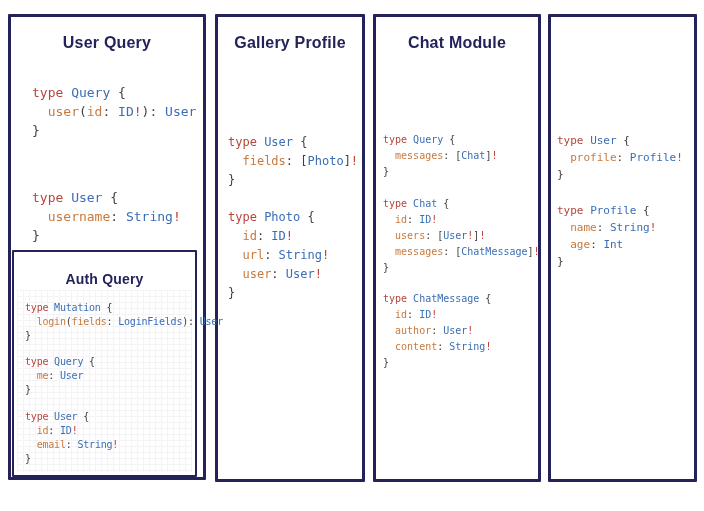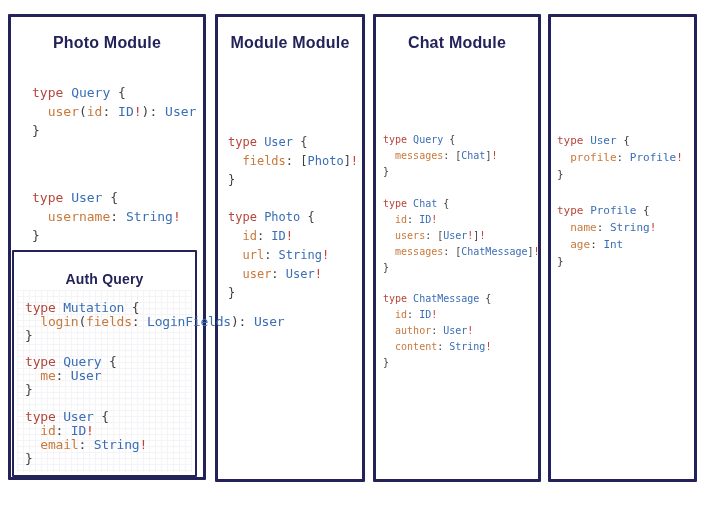--- a/index.html
+++ b/index.html
@@ -33,48 +33,48 @@
   }
   .code {
     position:absolute; margin:0; white-space:pre;
     font-family:"DejaVu Sans Mono", "Liberation Mono", monospace;
     color:var(--c-punct); z-index:1;
   }
   .fs13 { font-size:13px;  line-height:19px; }
   .fs12 { font-size:12px;  line-height:19px; }
   .fs11 { font-size:11px;  line-height:17px; }
   .fs10 { font-size:10px;  line-height:16px; }
-  .fs8  { font-size:13px; line-height:14px; letter-spacing:-0.2px; }
+  .fs8  { font-size:10px; line-height:14px; letter-spacing:-0.2px; }
   .tok-k { color:var(--c-keyword); }
   .tok-t { color:var(--c-type); }
   .tok-f { color:var(--c-field); }
   .tok-b { color:var(--c-bang); }
   .tok-p { color:var(--c-punct); }
 </style>
 </head>
 <body>
 
 <div class="canvas">
 
   <section class="card" id="card-user">
-    <h2 class="card-title">Photo Module</h2>
+    <h2 class="card-title">User Query</h2>
     <pre class="code fs13" style="top:66px; left:21px;"><div><span class="tok-k">type </span><span class="tok-t">Query </span><span class="tok-p">{</span></div><div><span class="tok-p">  </span><span class="tok-f">user</span><span class="tok-p">(</span><span class="tok-f">id</span><span class="tok-p">: </span><span class="tok-t">ID</span><span class="tok-b">!</span><span class="tok-p">): </span><span class="tok-t">User</span></div><div><span class="tok-p">}</span></div></pre>
     <pre class="code fs13" style="top:171px; left:21px;"><div><span class="tok-k">type </span><span class="tok-t">User </span><span class="tok-p">{</span></div><div><span class="tok-p">  </span><span class="tok-f">username</span><span class="tok-p">: </span><span class="tok-t">String</span><span class="tok-b">!</span></div><div><span class="tok-p">}</span></div></pre>
 
     <section class="card" id="card-auth">
       <div class="grid-bg"></div>
       <h2 class="card-title">Auth Query</h2>
       <pre class="code fs8" style="top:49px; left:11px;"><div><span class="tok-k">type </span><span class="tok-t">Mutation </span><span class="tok-p">{</span></div><div><span class="tok-p">  </span><span class="tok-f">login</span><span class="tok-p">(</span><span class="tok-f">fields</span><span class="tok-p">: </span><span class="tok-t">LoginFields</span><span class="tok-p">): </span><span class="tok-t">User</span></div><div><span class="tok-p">}</span></div></pre>
       <pre class="code fs8" style="top:103px; left:11px;"><div><span class="tok-k">type </span><span class="tok-t">Query </span><span class="tok-p">{</span></div><div><span class="tok-p">  </span><span class="tok-f">me</span><span class="tok-p">: </span><span class="tok-t">User</span></div><div><span class="tok-p">}</span></div></pre>
       <pre class="code fs8" style="top:158px; left:11px;"><div><span class="tok-k">type </span><span class="tok-t">User </span><span class="tok-p">{</span></div><div><span class="tok-p">  </span><span class="tok-f">id</span><span class="tok-p">: </span><span class="tok-t">ID</span><span class="tok-b">!</span></div><div><span class="tok-p">  </span><span class="tok-f">email</span><span class="tok-p">: </span><span class="tok-t">String</span><span class="tok-b">!</span></div><div><span class="tok-p">}</span></div></pre>
     </section>
   </section>
 
   <section class="card" id="card-gallery">
-    <h2 class="card-title">Module Module</h2>
+    <h2 class="card-title">Gallery Profile</h2>
     <pre class="code fs12" style="top:116px; left:10px;"><div><span class="tok-k">type </span><span class="tok-t">User </span><span class="tok-p">{</span></div><div><span class="tok-p">  </span><span class="tok-f">fields</span><span class="tok-p">: [</span><span class="tok-t">Photo</span><span class="tok-p">]</span><span class="tok-b">!</span></div><div><span class="tok-p">}</span></div></pre>
     <pre class="code fs12" style="top:191px; left:10px;"><div><span class="tok-k">type </span><span class="tok-t">Photo </span><span class="tok-p">{</span></div><div><span class="tok-p">  </span><span class="tok-f">id</span><span class="tok-p">: </span><span class="tok-t">ID</span><span class="tok-b">!</span></div><div><span class="tok-p">  </span><span class="tok-f">url</span><span class="tok-p">: </span><span class="tok-t">String</span><span class="tok-b">!</span></div><div><span class="tok-p">  </span><span class="tok-f">user</span><span class="tok-p">: </span><span class="tok-t">User</span><span class="tok-b">!</span></div><div><span class="tok-p">}</span></div></pre>
   </section>
 
   <section class="card" id="card-chat">
     <h2 class="card-title">Chat Module</h2>
     <pre class="code fs10" style="top:115px; left:7px;"><div><span class="tok-k">type </span><span class="tok-t">Query </span><span class="tok-p">{</span></div><div><span class="tok-p">  </span><span class="tok-f">messages</span><span class="tok-p">: [</span><span class="tok-t">Chat</span><span class="tok-p">]</span><span class="tok-b">!</span></div><div><span class="tok-p">}</span></div></pre>
     <pre class="code fs10" style="top:179px; left:7px;"><div><span class="tok-k">type </span><span class="tok-t">Chat </span><span class="tok-p">{</span></div><div><span class="tok-p">  </span><span class="tok-f">id</span><span class="tok-p">: </span><span class="tok-t">ID</span><span class="tok-b">!</span></div><div><span class="tok-p">  </span><span class="tok-f">users</span><span class="tok-p">: [</span><span class="tok-t">User</span><span class="tok-b">!</span><span class="tok-p">]</span><span class="tok-b">!</span></div><div><span class="tok-p">  </span><span class="tok-f">messages</span><span class="tok-p">: [</span><span class="tok-t">ChatMessage</span><span class="tok-p">]</span><span class="tok-b">!</span></div><div><span class="tok-p">}</span></div></pre>
     <pre class="code fs10" style="top:274px; left:7px;"><div><span class="tok-k">type </span><span class="tok-t">ChatMessage </span><span class="tok-p">{</span></div><div><span class="tok-p">  </span><span class="tok-f">id</span><span class="tok-p">: </span><span class="tok-t">ID</span><span class="tok-b">!</span></div><div><span class="tok-p">  </span><span class="tok-f">author</span><span class="tok-p">: </span><span class="tok-t">User</span><span class="tok-b">!</span></div><div><span class="tok-p">  </span><span class="tok-f">content</span><span class="tok-p">: </span><span class="tok-t">String</span><span class="tok-b">!</span></div><div><span class="tok-p">}</span></div></pre>
   </section>

